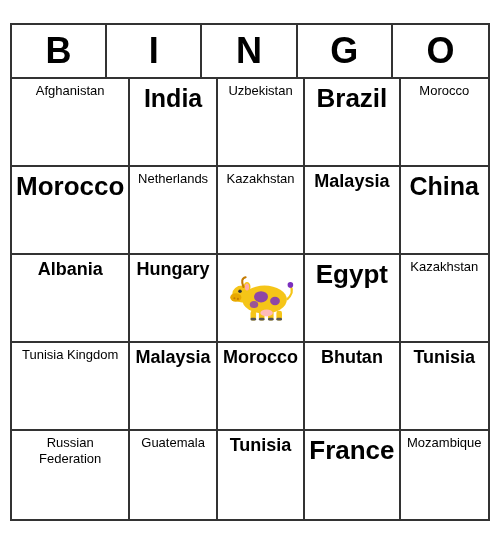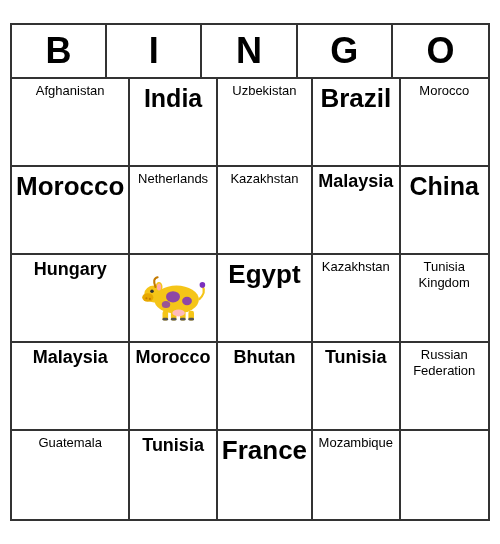--- a/index.html
+++ b/index.html
@@ -116,20 +116,23 @@
       <div class="bingo-cell">
         <span class="cell-text text-small">Kazakhstan</span>
       </div>
       <div class="bingo-cell">
         <span class="cell-text text-medium">Malaysia</span>
       </div>
       <div class="bingo-cell">
         <span class="cell-text text-xlarge">China</span>
       </div>
       <div class="bingo-cell">
+        <span class="cell-text text-medium">Albania</span>
+      </div>
+      <div class="bingo-cell">
         <span class="cell-text text-medium">Hungary</span>
       </div>
       <div class="bingo-cell">
         <div class="cow-container">
         <svg viewBox="0 0 100 80" class="cow-svg" xmlns="http://www.w3.org/2000/svg">
 
           <ellipse cx="55" cy="48" rx="32" ry="20" fill="#f5c518"></ellipse>
 
           <ellipse cx="50" cy="44" rx="10" ry="8" fill="#7B2FBE" opacity="0.85"></ellipse>
           <ellipse cx="70" cy="50" rx="7" ry="6" fill="#7B2FBE" opacity="0.85"></ellipse>

